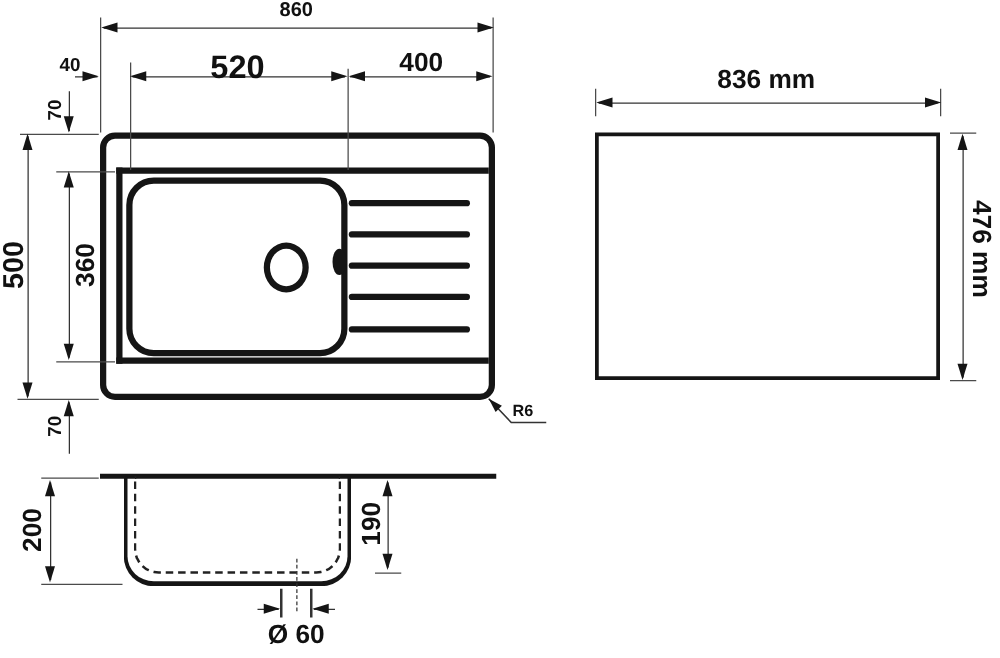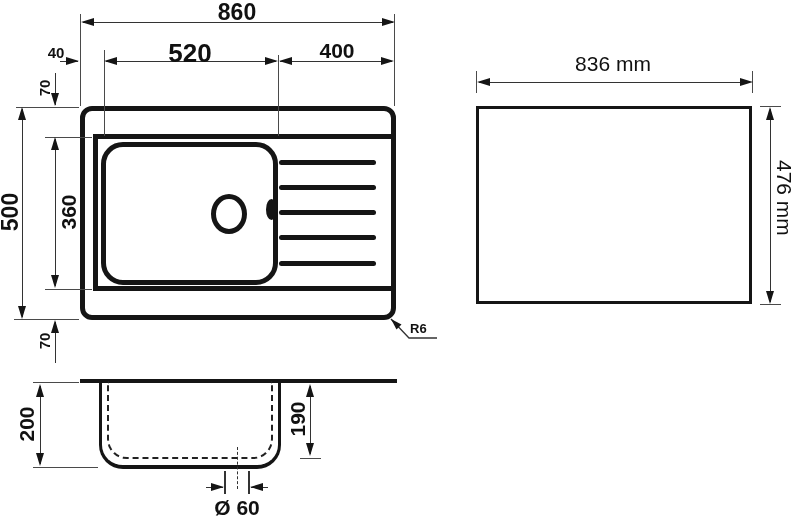--- a/index.html
+++ b/index.html
@@ -15,21 +15,21 @@
   .dim{position:absolute;background:#333;}
   
   .arr{position:absolute;width:0;height:0;}
   .ar-l{border-top:4px solid transparent;border-bottom:4px solid transparent;border-right:13px solid #151515;}
   .ar-r{border-top:4px solid transparent;border-bottom:4px solid transparent;border-left:13px solid #151515;}
   .ar-u{border-left:4px solid transparent;border-right:4px solid transparent;border-bottom:13px solid #151515;}
   .ar-d{border-left:4px solid transparent;border-right:4px solid transparent;border-top:13px solid #151515;}
   
   .lbl{position:absolute;font-weight:700;line-height:1;white-space:nowrap;text-align:center;color:#111;}
   .rot{display:flex;align-items:center;justify-content:center;transform:rotate(-90deg);transform-origin:center;}
-  .reg{font-weight:400;text-align:center;}
+  .reg{font-weight:700;text-align:center;}
   .vert{writing-mode:vertical-rl;}
   
   .outline{position:absolute;border:5px solid #151515;border-radius:12px;background:transparent;}
   .bowl{position:absolute;border:5px solid #151515;border-radius:22px;}
   .circle{position:absolute;border:5px solid #151515;border-radius:50%;}
   .groove{position:absolute;background:#151515;border-radius:2.5px;}
   .sbowl{position:absolute;border-left:3px solid #151515;border-right:3px solid #151515;border-bottom:4px solid #151515;border-radius:0 0 24px 24px;}
   .sbowl-in{position:absolute;border:2px dashed #222;border-top:none;border-radius:0 0 20px 20px;}
   .dashv{position:absolute;width:0;border-left:1px dashed #333;}
 </style>
@@ -56,21 +56,21 @@
   <div class="ext" style="left:104px;top:50px;width:1px;height:86px;"></div>
   <div class="ext" style="left:278px;top:55px;width:1px;height:81px;"></div>
   <div class="ext" style="left:16px;top:107px;width:63px;height:1px;"></div>
   <div class="ext" style="left:45px;top:137px;width:47px;height:1px;"></div>
   <div class="ext" style="left:45px;top:289px;width:47px;height:1px;"></div>
   <div class="ext" style="left:14px;top:319px;width:65px;height:1px;"></div>
 
   <div class="dim" style="left:83px;top:22px;width:310px;height:1px;"></div>
   <div class="arr ar-l" style="left:81px;top:18px;"></div>
   <div class="arr ar-r" style="left:382px;top:18px;"></div>
-  <div class="lbl" style="left:197px;top:1px;width:80px;font-size:23px;text-align:center;">860</div>
+  <div class="lbl" style="left:197px;top:1px;width:80px;font-size:16px;text-align:center;">860</div>
 
   <div class="dim" style="left:106px;top:61px;width:170px;height:1px;"></div>
   <div class="arr ar-l" style="left:104px;top:57px;"></div>
   <div class="arr ar-r" style="left:265px;top:57px;"></div>
   <div class="lbl" style="left:150px;top:40px;width:80px;font-size:26px;">520</div>
 
   <div class="dim" style="left:280px;top:61px;width:112px;height:1px;"></div>
   <div class="arr ar-l" style="left:279px;top:57px;"></div>
   <div class="arr ar-r" style="left:381px;top:57px;"></div>
   <div class="lbl" style="left:297px;top:40px;width:80px;font-size:21px;">400</div>

